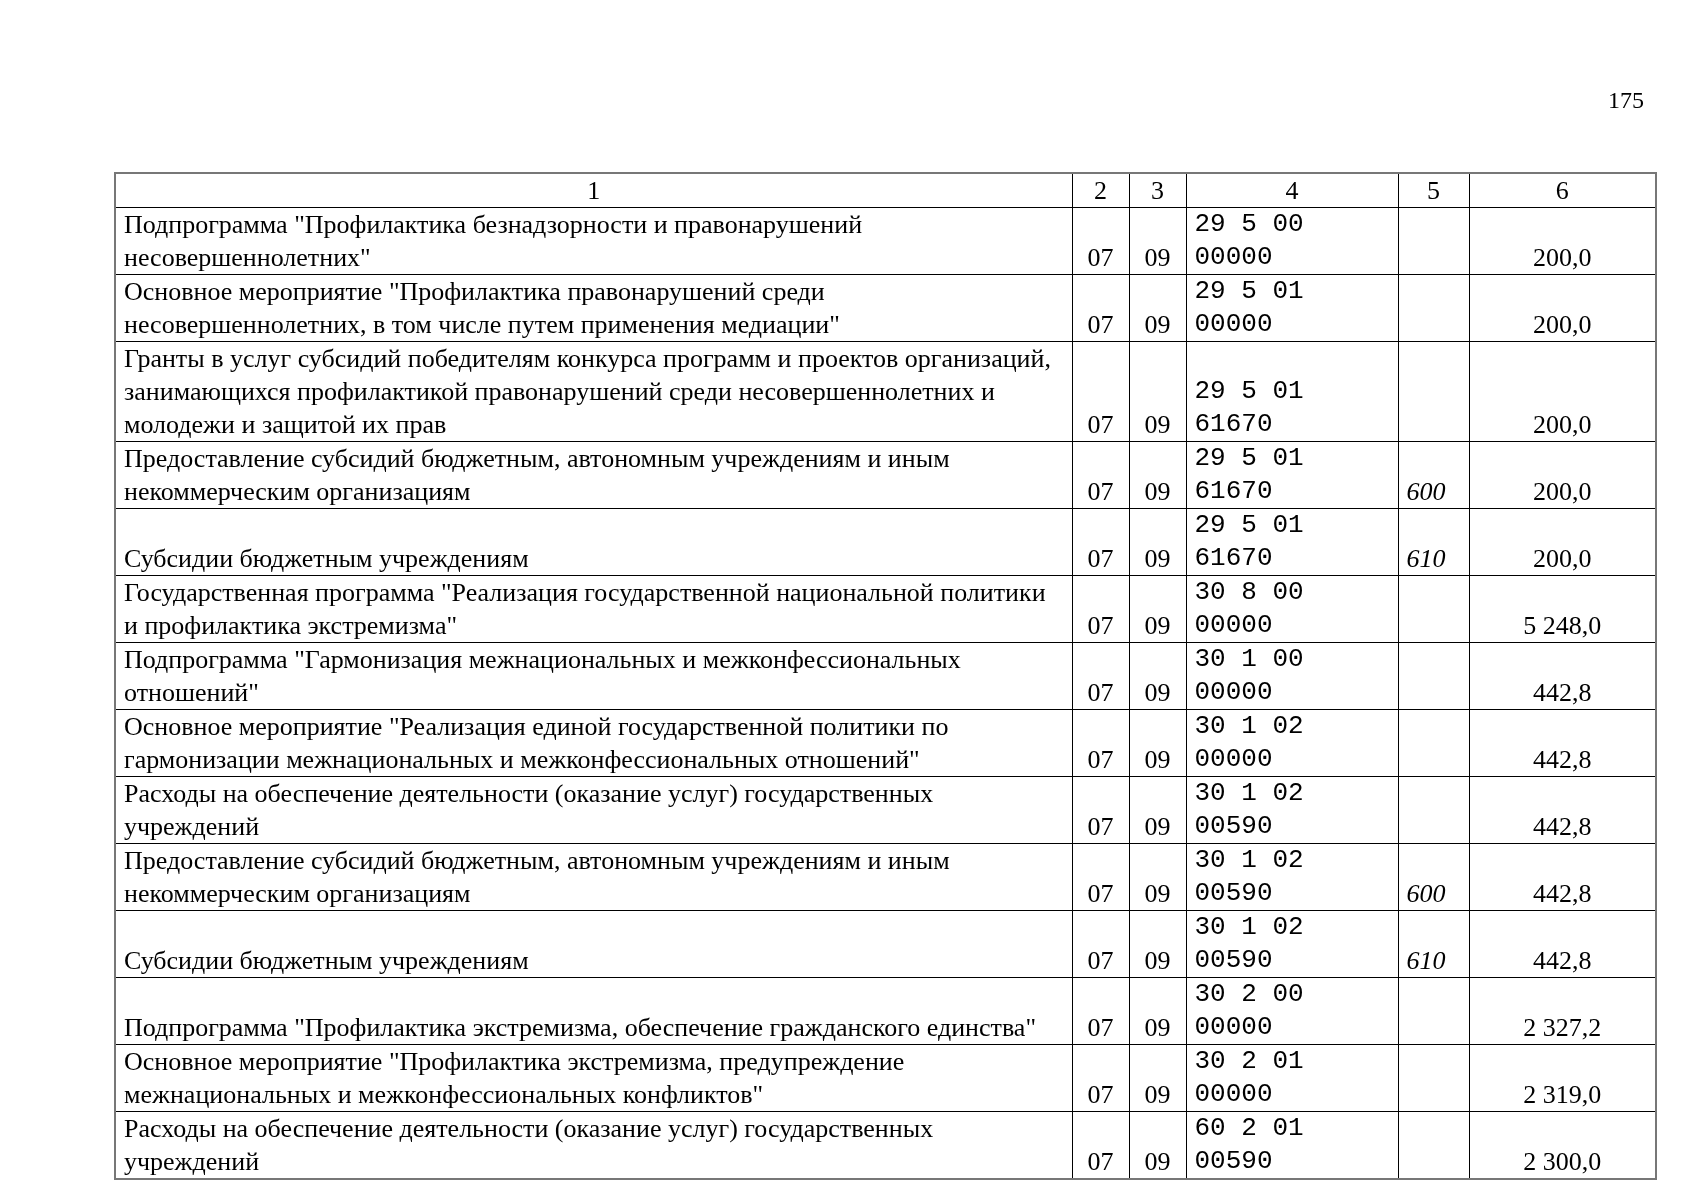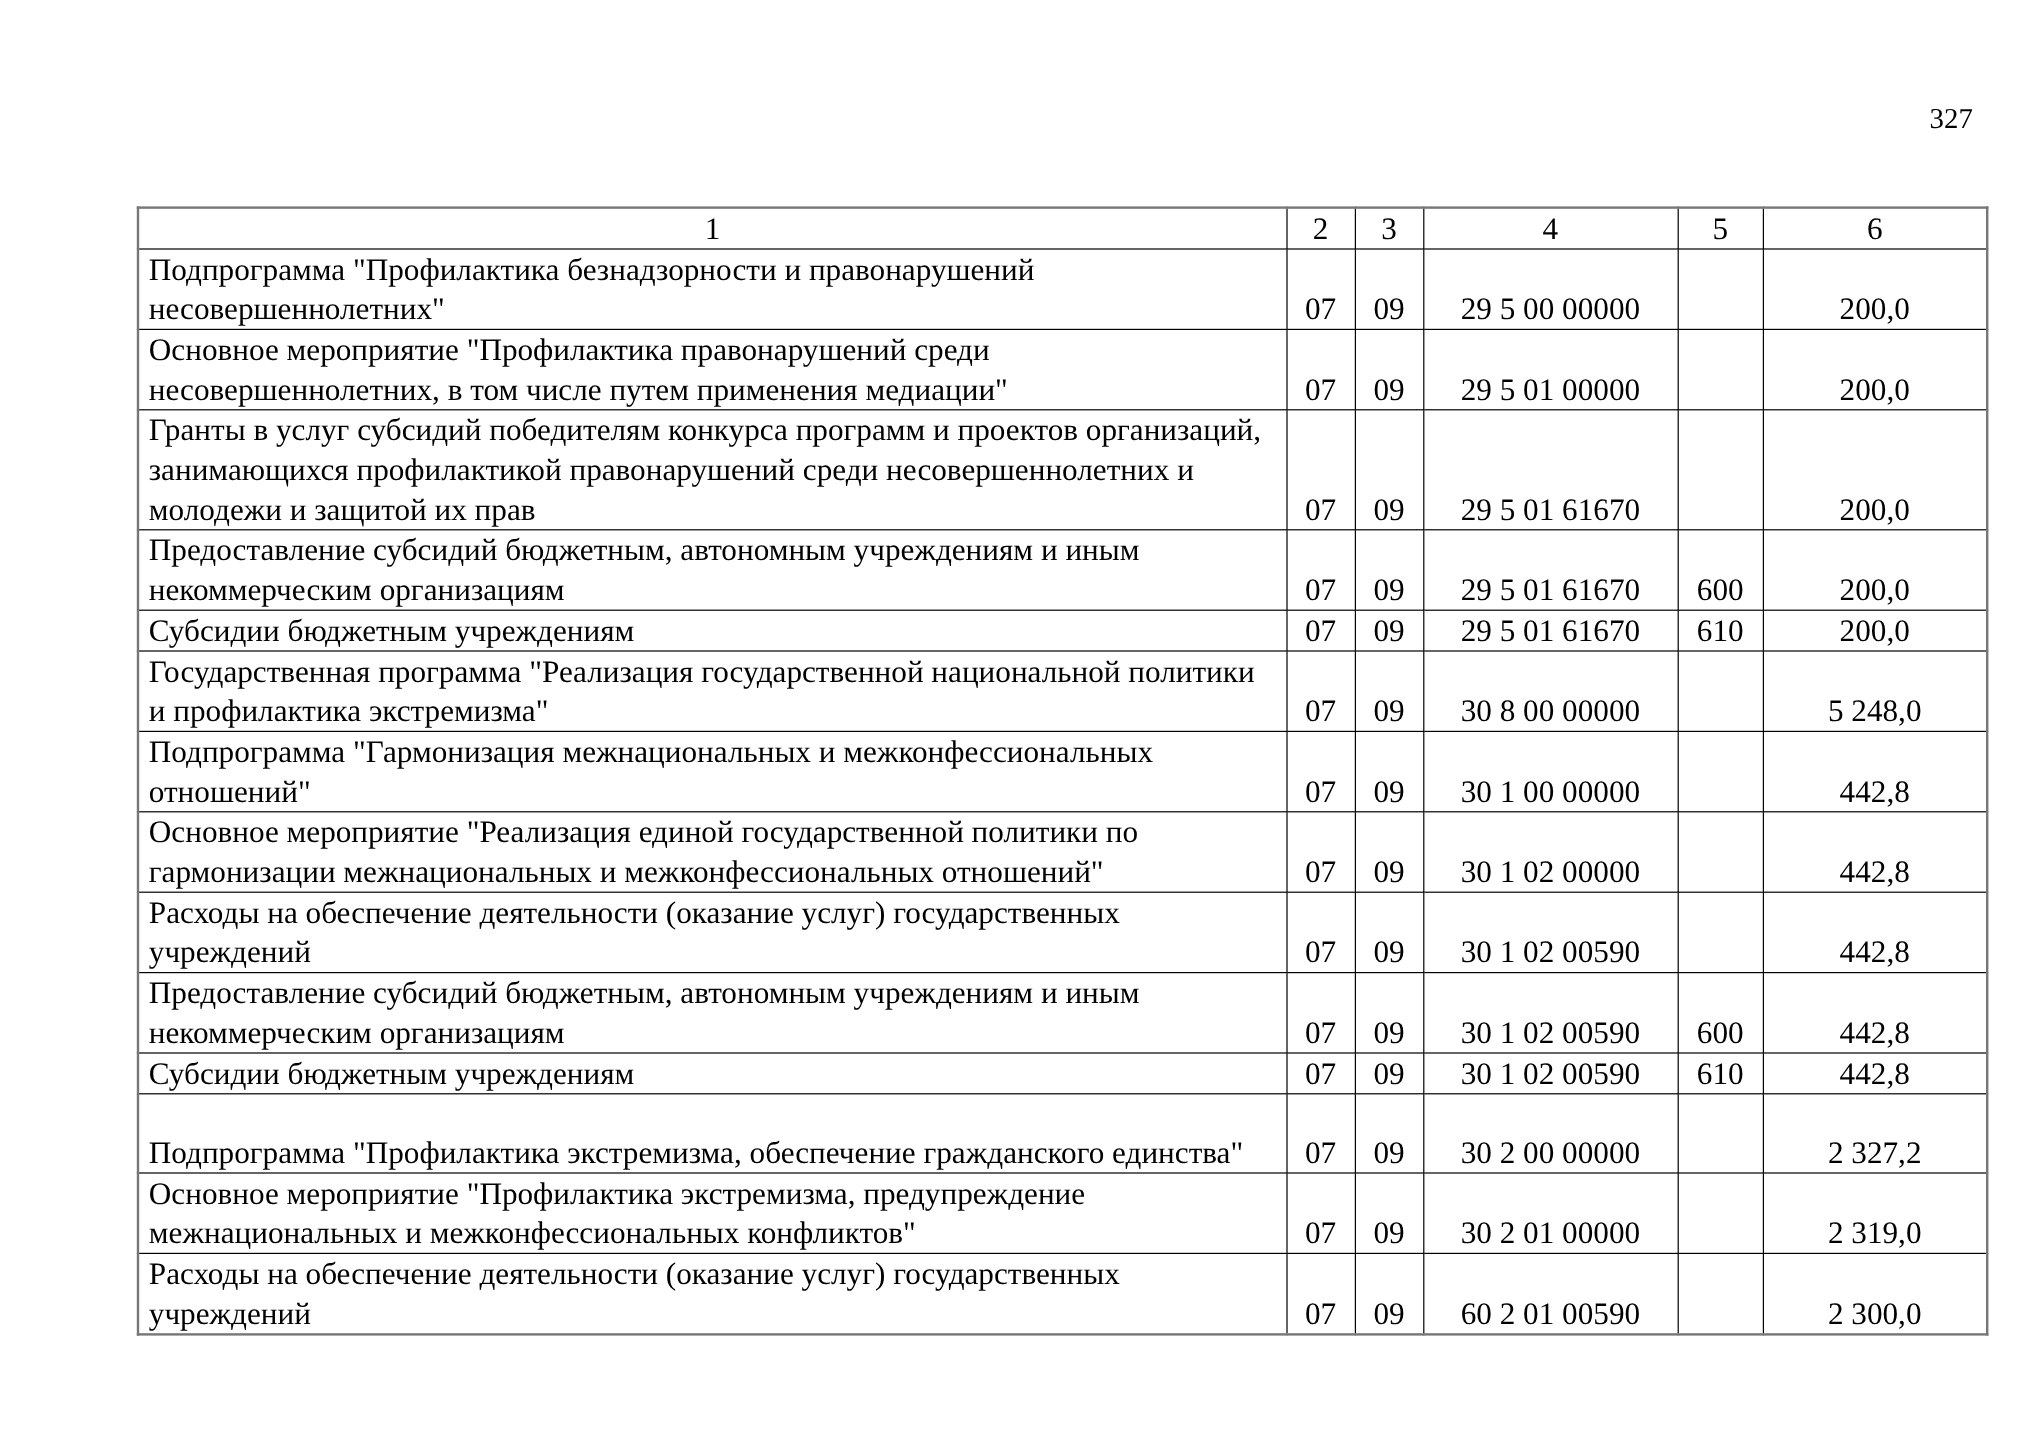--- a/index.html
+++ b/index.html
@@ -41,34 +41,34 @@
       overflow: hidden;
     }
     table.budget tr { height: 33px; }
     table.budget th {
       text-align: center;
       height: 33px;
     }
     table.budget { border: 2px solid #777; }
     td.c1 { text-align: left; padding-left: 9px; }
     td.c2, td.c3 { text-align: center; padding: 0 2px; margin-left: 16px; }
-    td.c4 { text-align: center; padding: 0 2px; }
-    td.c5 { text-align: center; padding: 0 2px; }
+    td.c4 { text-align: left; padding: 0 2px; font-family: Liberation Mono, monospace; }
+    td.c5 { text-align: left; padding: 0 2px; font-style: italic; }
     td.c6 { text-align: center; padding-right: 8px; }
     col.w1 { width: 957px; }
     col.w2 { width: 57px; }
     col.w3 { width: 57px; }
     col.w4 { width: 212px; }
     col.w5 { width: 71px; }
     col.w6 { width: 187px; }
   </style>
 </head>
 <body>
 
-<div class="page-number">327</div>
+<div class="page-number">175</div>
 
 <table class="budget">
   <colgroup>
     <col class="w1">
       <col class="w2">
       <col class="w3">
       <col class="w4">
       <col class="w5">
       <col class="w6">
   </colgroup>

